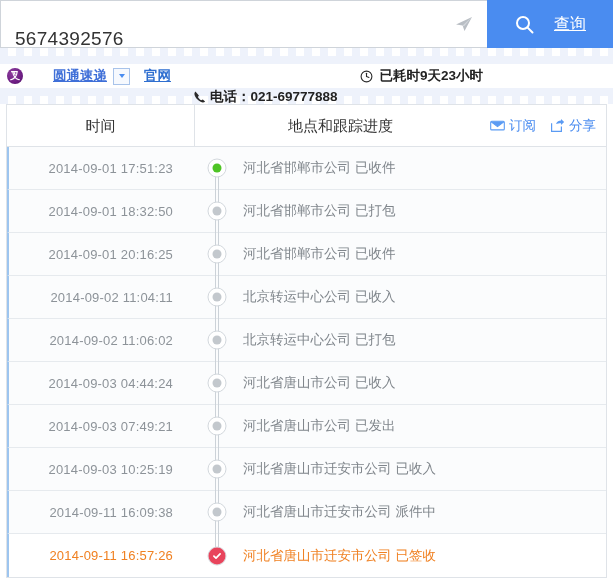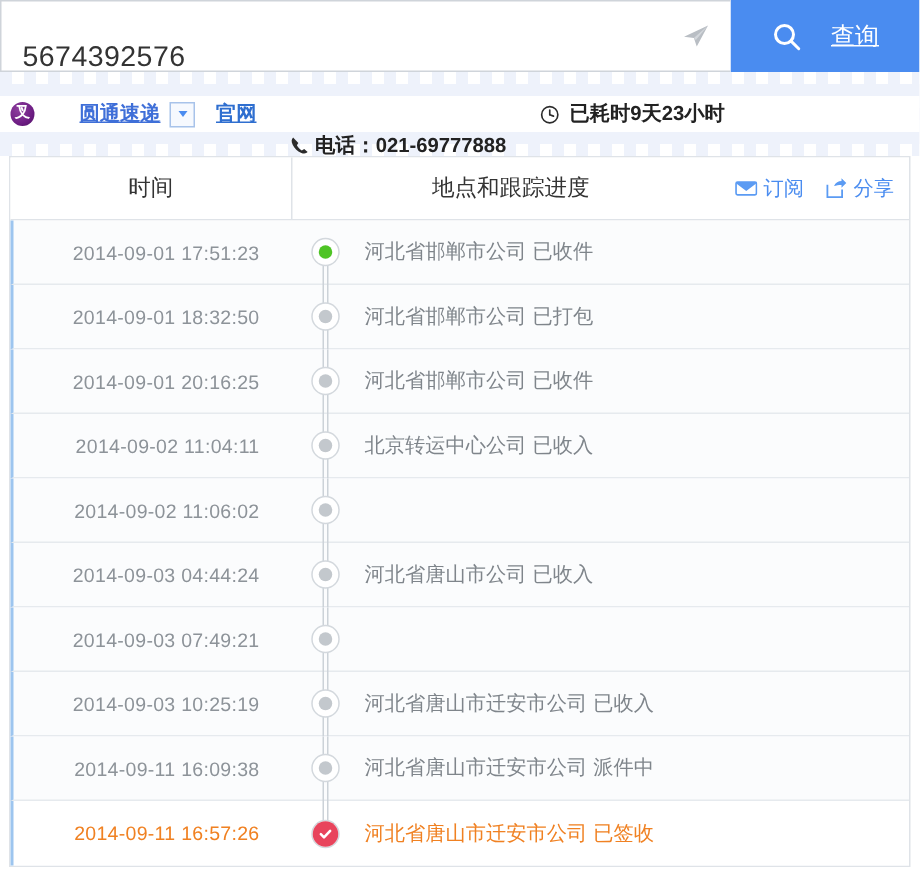--- a/index.html
+++ b/index.html
@@ -459,39 +459,41 @@
         <div class="cell-desc"><span>北京转运中心公司</span><span class="desc-status">已收入</span></div>
       </div>
       <div class="trow">
         <div class="cell-time">2014-09-02 11:06:02</div>
         <div class="cell-dot">
           <div class="tl-line"></div>
           <div class="dot-outer">
             <div class="dot-inner"></div>
           </div>
         </div>
+        <div class="cell-desc"><span>北京转运中心公司</span><span class="desc-status">已打包</span></div>
       </div>
       <div class="trow">
         <div class="cell-time">2014-09-03 04:44:24</div>
         <div class="cell-dot">
           <div class="tl-line"></div>
           <div class="dot-outer">
             <div class="dot-inner"></div>
           </div>
         </div>
         <div class="cell-desc"><span>河北省唐山市公司</span><span class="desc-status">已收入</span></div>
       </div>
       <div class="trow">
         <div class="cell-time">2014-09-03 07:49:21</div>
         <div class="cell-dot">
           <div class="tl-line"></div>
           <div class="dot-outer">
             <div class="dot-inner"></div>
           </div>
         </div>
+        <div class="cell-desc"><span>河北省唐山市公司</span><span class="desc-status">已发出</span></div>
       </div>
       <div class="trow">
         <div class="cell-time">2014-09-03 10:25:19</div>
         <div class="cell-dot">
           <div class="tl-line"></div>
           <div class="dot-outer">
             <div class="dot-inner"></div>
           </div>
         </div>
         <div class="cell-desc"><span>河北省唐山市迁安市公司</span><span class="desc-status">已收入</span></div>

